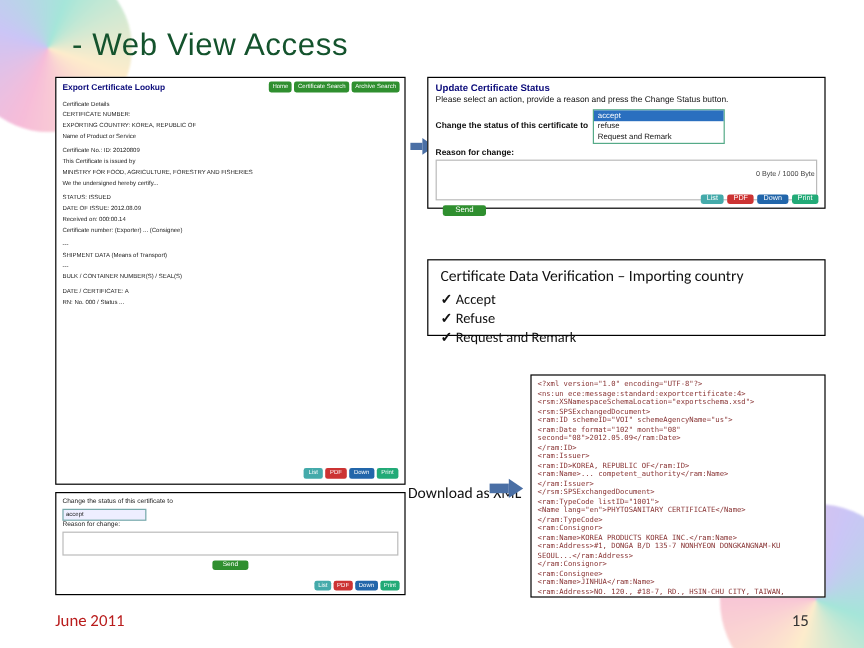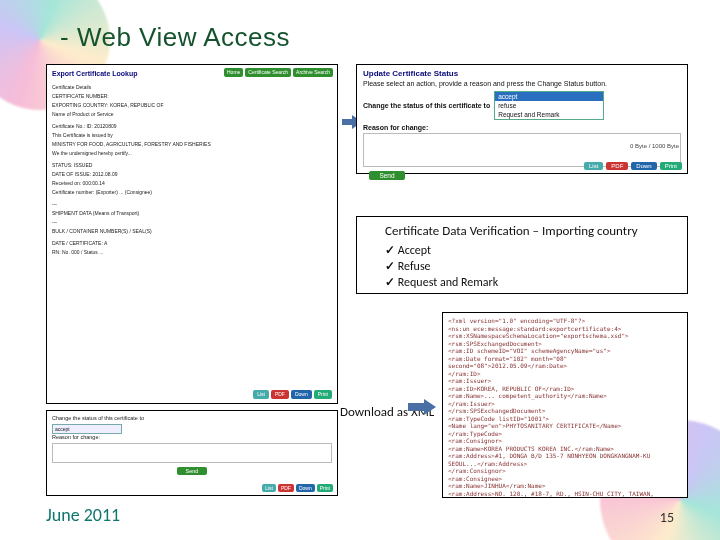--- a/index.html
+++ b/index.html
@@ -74,22 +74,22 @@
   .update-status .counter { position: absolute; bottom: 24px; right: 8px; font-size: 6px; color: #444; }
   .update-status .send {
     display: block; margin: 4px 0 0 6px; width: 36px; text-align: center;
     background: #2f8f2f; color: #fff; font-size: 6.5px; padding: 1px 0; border-radius: 2px;
   }
   .update-status .foot { position: absolute; bottom: 3px; right: 5px; display: flex; gap: 3px; }
   .update-status .foot span { color: #fff; font-size: 6px; padding: 1px 5px; border-radius: 2px; }
   .bg-list{background:#4aa;} .bg-pdf{background:#c33;} .bg-down{background:#26a;} .bg-print{background:#2a7;}
   
   .annot {
-    position: absolute; top: 216px; left: 356px; width: 332px; height: 78px;
-    border: 1.5px solid #000; background: #fff; padding: 6px 28px;
+    position: absolute; top: 216px; left: 356px; width: 332px; height: 64px;
+    border: 1.5px solid #000; background: #fff; padding: 6px 10px;
     font-family: Calibri, sans-serif;
   }
   .annot .atitle { font-size: 13px; color: #111; }
   .annot ul { list-style: none; margin-top: 4px; }
   .annot li { font-size: 12px; color: #111; line-height: 1.35; }
   .annot li::before { content: "✓ "; font-weight: 700; }
   
   .dl-label {
     position: absolute; top: 404px; left: 320px; font-size: 13px; color: #111;
     font-family: Calibri, sans-serif;
@@ -112,21 +112,21 @@
     border-top:7px solid transparent;border-bottom:7px solid transparent;border-left:10px solid #4a6fa5;
   }
   
   .xml {
     position: absolute; top: 312px; left: 442px; width: 246px; height: 186px;
     border: 1px solid #000; background: #fff; font-family: Consolas, monospace;
     font-size: 6px; padding: 4px 5px; color: #833; line-height: 1.25; overflow: hidden;
   }
   
   .footer-left {
-    position: absolute; bottom: 14px; left: 46px; font-size: 18px; color: #0f766e;
+    position: absolute; bottom: 14px; left: 46px; font-size: 14px; color: #b91c1c;
     font-family: Calibri, sans-serif;
   }
   .footer-right {
     position: absolute; bottom: 14px; right: 46px; font-size: 14px; color: #333;
     font-family: Calibri, sans-serif;
   }
 </style>
 </head>
 <body>
 

